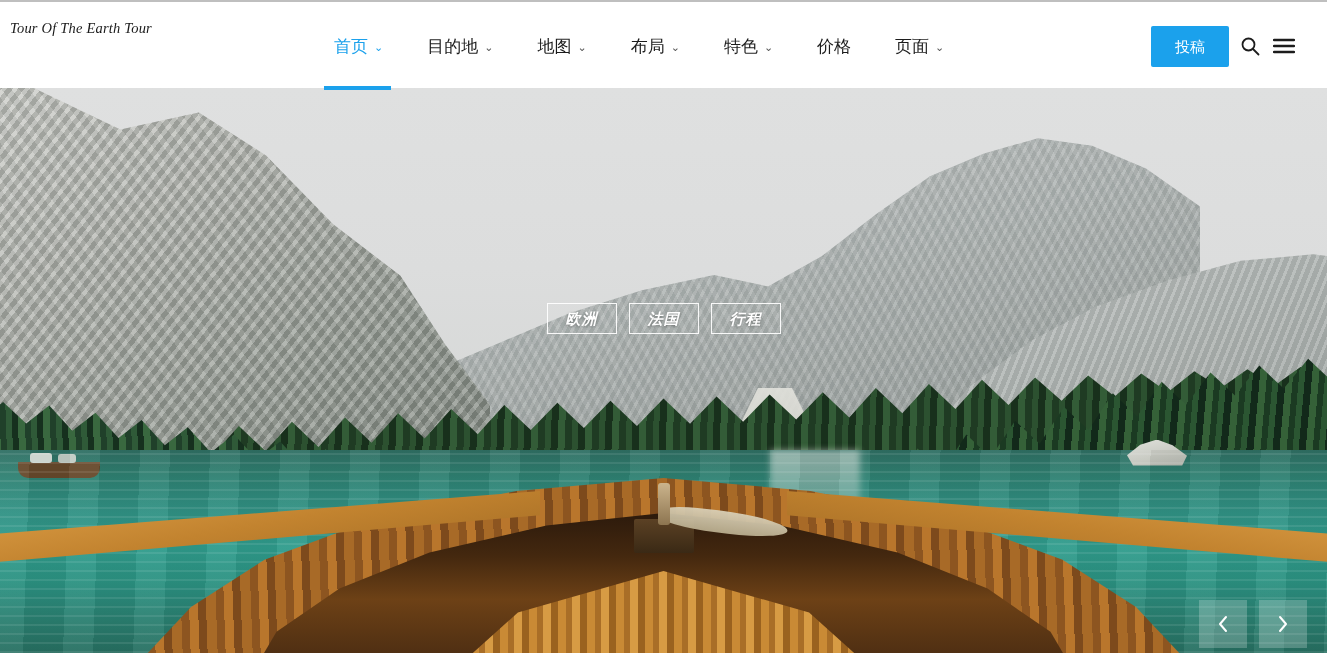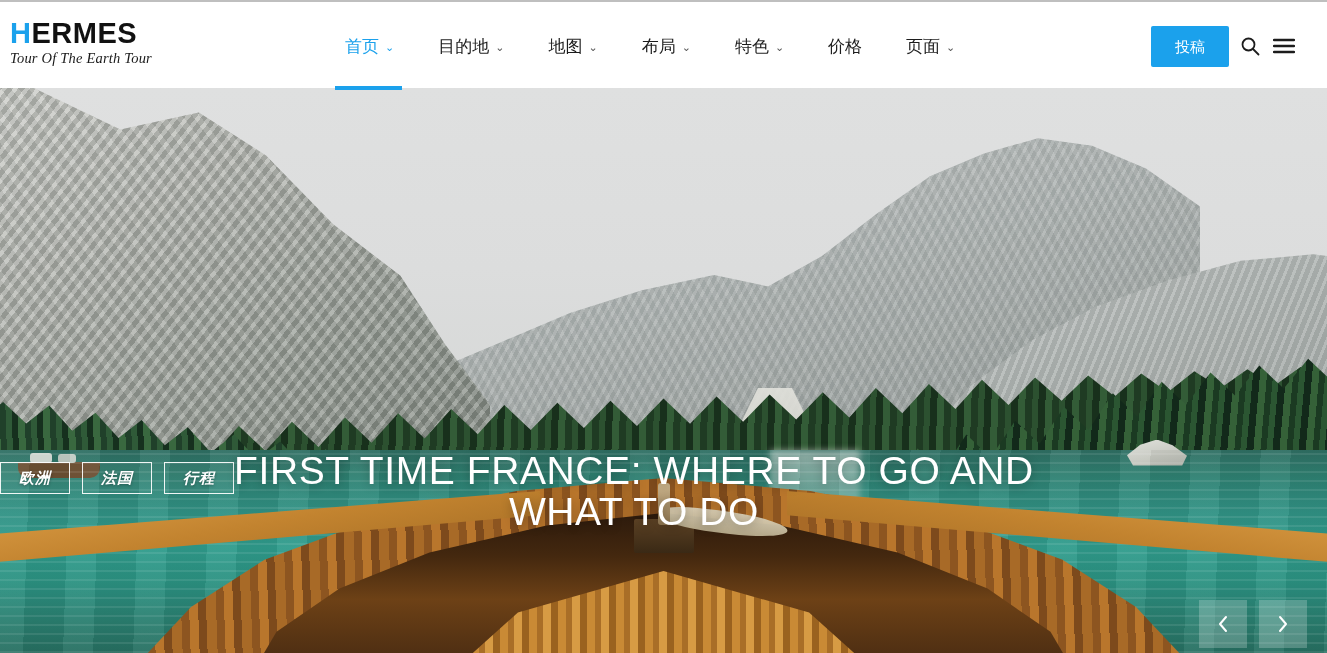--- a/index.html
+++ b/index.html
@@ -26,21 +26,21 @@
     font-size:29px; font-weight:bold; letter-spacing:0.5px;
     line-height:1.05; color:#111111; white-space:nowrap;
   }
   .brand-name .hi { color:#1ba1ec; }
   .brand-tag {
     font-family:"Liberation Serif", serif;
     font-style:italic; font-size:14.5px; color:#1a1a1a;
     margin-top:2px; letter-spacing:0.2px;
   }
 
-  .nav { position:absolute; left:335px; top:0; height:88px; display:flex; align-items:center;justify-content:space-between; }
+  .nav { position:absolute; left:324px; top:0; height:88px; display:flex; align-items:center;justify-content:space-between; }
   .nav-item {
     position:relative;
     height:88px; display:flex; align-items:center;
     padding:0 22px; cursor:pointer;
     font-size:17px; color:#1c1c1c; white-space:nowrap;
   }
   .nav-item:first-child { padding-left:10px; }
   .nav-item.active { color:#1ba1ec; }
   .nav-item.active::after {
     content:""; position:absolute; left:0; right:14px; bottom:0;
@@ -263,21 +263,21 @@
   .boat-seat {
     position:absolute; left:50%; transform:translateX(-50%);
     bottom:100px; width:60px; height:34px;
     background:linear-gradient(180deg,#5b4124,#3a2915);
     border-radius:2px;
   }
 
   
   .hero-content {
     position:absolute; inset:0;
-    display:flex; 
+    display:flex; flex-direction:column;
     align-items:center; justify-content:flex-start;
     padding-top:215px;
     z-index:10;
   }
   .tags { display:flex; gap:12px; }
   .tag {
     border:1px solid rgba(255,255,255,0.92);
     color:#ffffff; font-size:15px; font-style:italic;
     font-weight:bold; padding:6px 18px; line-height:1.15;
     letter-spacing:1px; cursor:pointer;
@@ -307,21 +307,20 @@
   .slider-btn svg { display:block; }
 </style>
 </head>
 <body>
 
 <div class="page">
 
   <div class="header">
 
     <div class="brand">
-      <div class="brand-name"><span class="hi">H</span><span>ERMES</span></div>
       <div class="brand-tag">Tour Of The Earth Tour</div>
     </div>
 
     <nav class="nav">
       <div class="nav-item active">
         <span>首页</span>
         <span class="caret">⌄</span>
       </div>
       <div class="nav-item">
         <span>目的地</span>
@@ -398,21 +397,20 @@
         <div class="bow-post"></div>
       </div>
     </div>
 
     <div class="hero-content">
       <div class="tags">
         <span class="tag">欧洲</span>
         <span class="tag">法国</span>
         <span class="tag">行程</span>
       </div>
-      <h1 class="hero-title">FIRST TIME FRANCE: WHERE TO GO AND WHAT TO DO</h1>
     </div>
 
     <div class="slider-nav">
       <div class="slider-btn">
         <svg width="14" height="20" viewBox="0 0 14 20" fill="none" stroke="currentColor" stroke-width="2" stroke-linecap="round" stroke-linejoin="round">
           <polyline points="10,3 4,10 10,17"></polyline>
         </svg>
       </div>
       <div class="slider-btn">
         <svg width="14" height="20" viewBox="0 0 14 20" fill="none" stroke="currentColor" stroke-width="2" stroke-linecap="round" stroke-linejoin="round">

